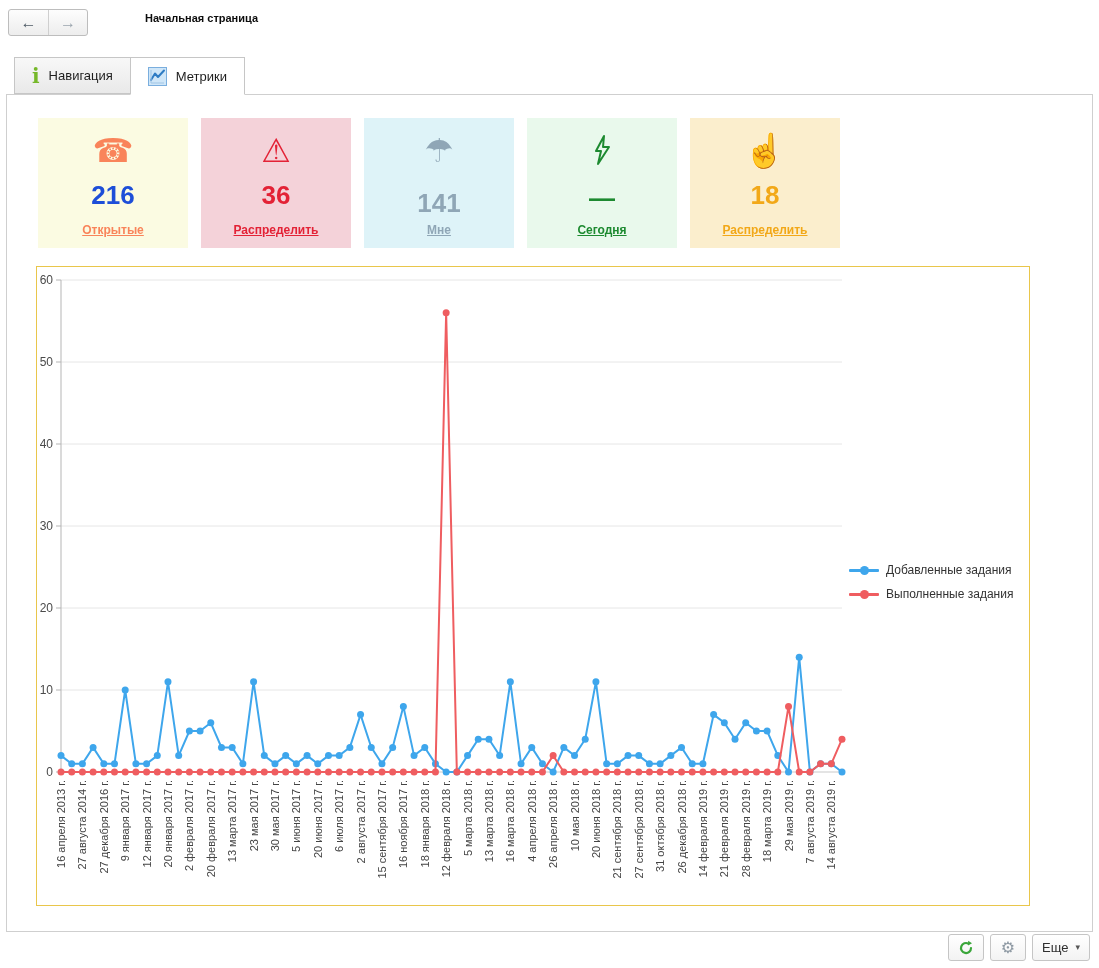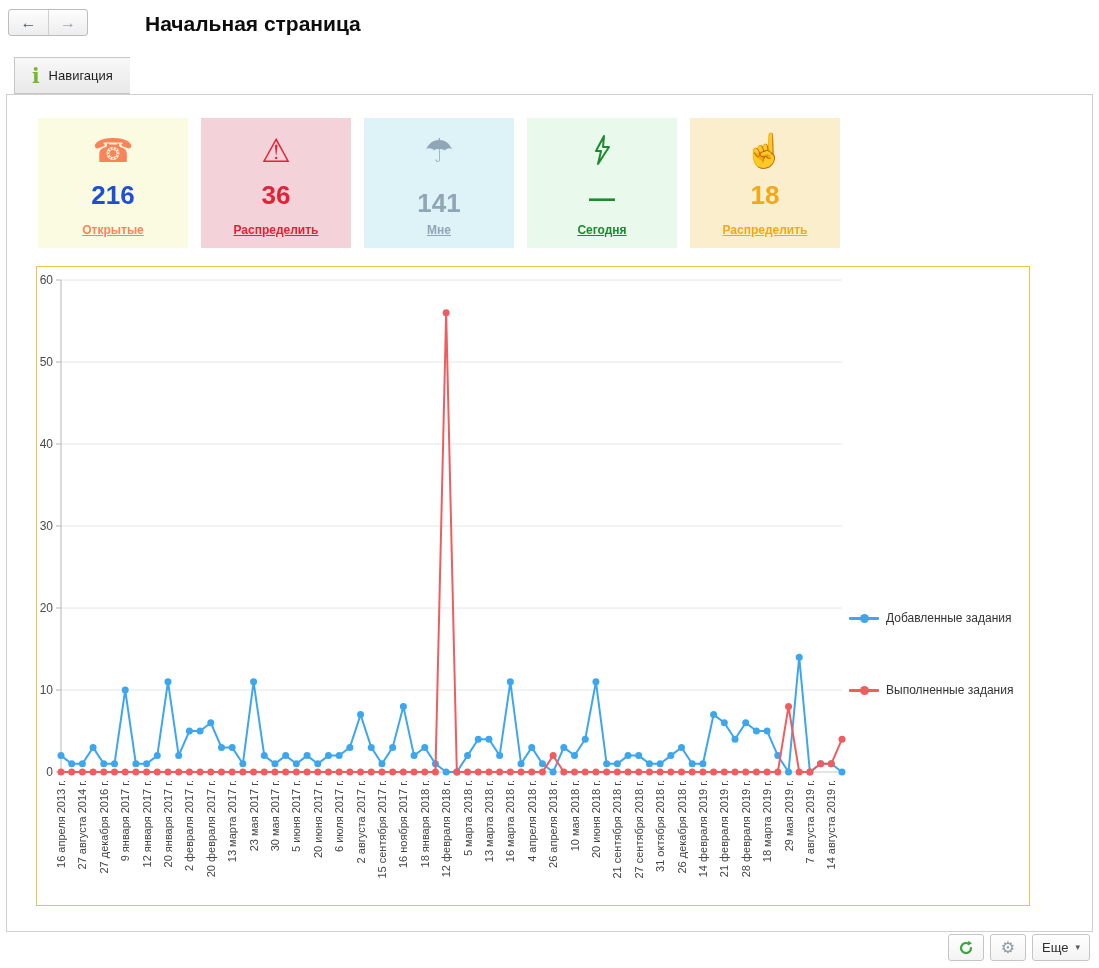--- a/index.html
+++ b/index.html
@@ -6,21 +6,21 @@
   body{
     width:1099px;height:968px;position:relative;background:#ffffff;
     font-family:"Liberation Sans",sans-serif;overflow:hidden;color:#222;
   }
   
   .navgroup{position:absolute;left:8px;top:9px;display:flex;border:1px solid #bdbdbd;
     border-radius:3px;overflow:hidden;background:linear-gradient(#fdfdfd,#ededed);}
   .navbtn{width:39px;height:25px;display:flex;align-items:center;justify-content:center;
     font-size:16px;color:#4f5b66;background:transparent;border:none;cursor:pointer;line-height:1;}
   .navbtn.fwd{border-left:1px solid #cfcfcf;color:#9aa4ad;}
-  .page-title{position:absolute;left:145px;top:12px;font-size:21px;font-weight:bold;color:#0d0d0d;}
+  .page-title{position:absolute;left:145px;top:12px;font-size:11px;font-weight:bold;color:#0d0d0d;}
 
   
   .tabs{position:absolute;left:14px;top:57px;display:flex;align-items:flex-end;z-index:3;}
   .tab{height:37px;display:flex;align-items:center;gap:9px;padding:0 17px;
     border:1px solid #c6c6c6;font-size:13px;color:#1d1d1d;cursor:pointer;box-sizing:border-box;}
   .tab.inactive{background:linear-gradient(#f8f8f8,#e9e9e9);border-right:none;}
   .tab.active{background:#fff;height:38px;margin-bottom:-1px;border-bottom:1px solid #fff;}
   .info-glyph{font-weight:bold;font-size:20px;font-family:"DejaVu Serif",serif;line-height:1;}
   .metrics-glyph{width:19px;height:19px;display:block;}
 
@@ -34,21 +34,21 @@
     align-items:center;justify-content:space-between;padding:16px 0 11px;}
   .card-icon{font-size:33px;line-height:1;}
   .card-value{font-size:26px;font-weight:bold;line-height:1;}
   .card-link{font-size:12px;text-decoration:underline;cursor:pointer;font-weight:bold;}
 
   
   .chart-widget{position:absolute;left:29px;top:171px;width:994px;height:640px;
     border:1px solid #e9c64b;background:#fff;box-sizing:border-box;}
   .chart-widget svg{position:absolute;left:0;top:0;}
   .legend{position:absolute;left:812px;top:296px;display:flex;flex-direction:column;gap:10px;}
-  .legend-item{display:flex;align-items:center;gap:7px;font-size:12px;color:#333;white-space:nowrap;margin-top:48px;}
+  .legend-item{display:flex;align-items:center;gap:7px;font-size:12px;color:#333;white-space:nowrap;}
   .swatch{position:relative;width:30px;height:3px;border-radius:1px;}
   .swatch .dot{position:absolute;left:11px;top:-3px;width:9px;height:9px;border-radius:50%;}
 
   
   .footer-buttons{position:absolute;right:9px;bottom:7px;display:flex;gap:6px;align-items:center;z-index:2;}
   .fbtn{height:27px;min-width:36px;box-sizing:border-box;border:1px solid #c5c5c5;border-radius:3px;
     background:linear-gradient(#ffffff,#f3f3f3);display:flex;align-items:center;justify-content:center;
     gap:7px;font-size:13px;color:#2f2f2f;cursor:pointer;padding:0 9px;}
   .gear-glyph{font-size:16px;color:#8e99a3;line-height:1;}
   .caret{font-size:9px;color:#555;line-height:1;}
@@ -63,20 +63,28 @@
   <button class="navbtn fwd">
     <span>→</span>
   </button>
 </div>
 <div class="page-title">Начальная страница</div>
 
 <div class="tabs">
   <div class="tab inactive">
     <span class="info-glyph tab-icon-0" style="color: rgb(118, 184, 42);">i</span>
     <span>Навигация</span>
+  </div>
+  <div class="tab active">
+    <svg class="metrics-glyph" viewBox="0 0 19 19">
+      <rect x="0.5" y="0.5" width="18" height="18" fill="#cfe6f8" stroke="#7aaede"></rect>
+      <path d="M3 13 L7 6.5 L10 10 L16 3.5" fill="none" stroke="#2f7cc4" stroke-width="2" stroke-linecap="round" stroke-linejoin="round"></path>
+      <path d="M3 3 V16 H16" fill="none" stroke="#9fc4e4" stroke-width="1"></path>
+    </svg>
+    <span>Метрики</span>
   </div>
 </div>
 
 <div class="panel">
 
   <div class="cards">
     <div class="card" style="background: rgb(251, 251, 226);">
       <span class="card-icon accent" style="color: rgb(249, 132, 90);">☎</span>
       <span class="card-value accent" style="color: #1d4ed8;">216</span>
       <span class="card-link" style="color: rgb(249, 132, 90);">Открытые</span>

